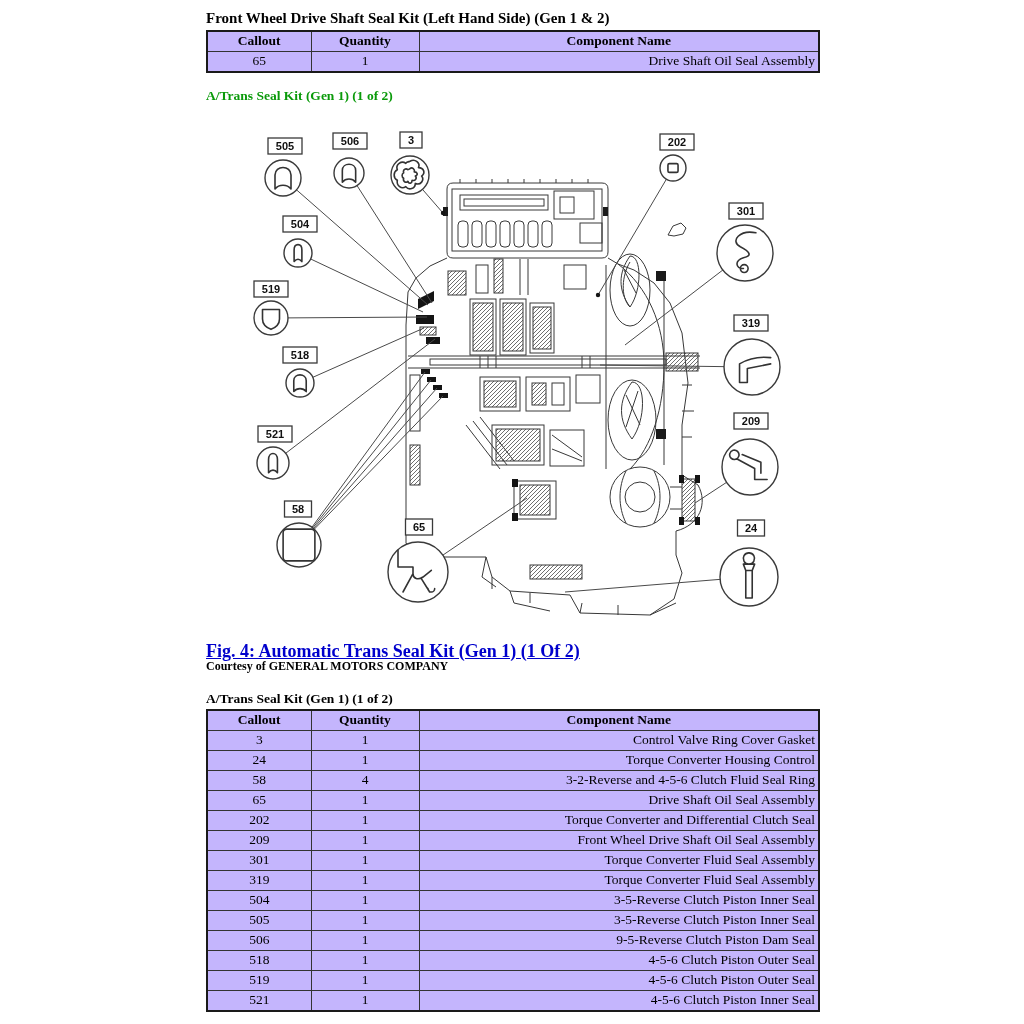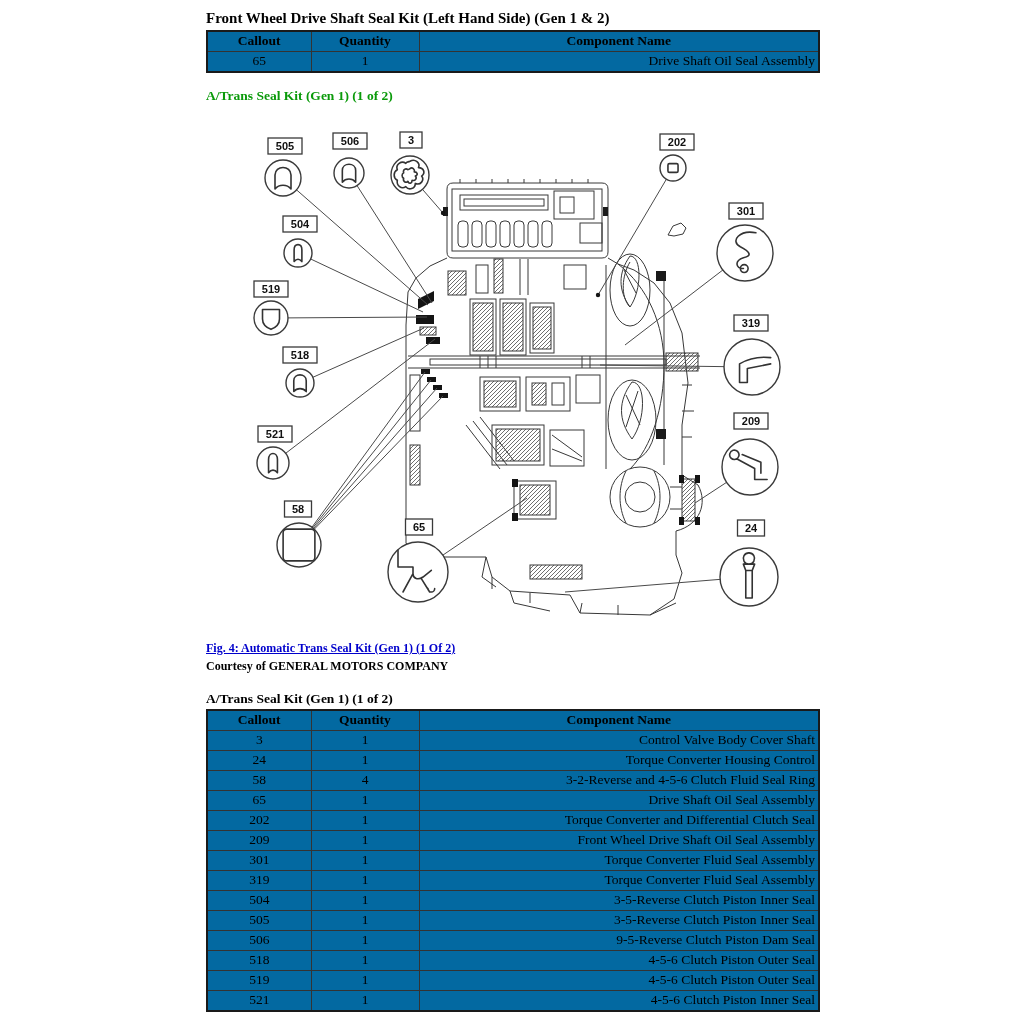--- a/index.html
+++ b/index.html
@@ -5,25 +5,25 @@
   :root{ --heading-green:#0a9a0a; --link-blue:#0000cc; }
   html,body{margin:0;padding:0;background:#ffffff;}
   .page{
     position:relative; width:1024px; height:1024px; background:#fff;
     font-family:"Liberation Serif", serif; color:#000; overflow:hidden;
   }
   .abs{position:absolute;}
   .doc-title{font-weight:bold; font-size:15px; white-space:nowrap;}
   .green-head{color:var(--heading-green); font-weight:bold; font-size:13.5px; white-space:nowrap;}
   .black-head{font-weight:bold; font-size:13.5px; white-space:nowrap;}
-  .fig-link{color:var(--link-blue); font-weight:bold; font-size:12px; text-decoration:underline; white-space:nowrap; cursor:pointer;}
+  .fig-link{color:var(--link-blue); font-weight:bold; font-size:18px; text-decoration:underline; white-space:nowrap; cursor:pointer;}
   .courtesy{font-weight:bold; font-size:12px; white-space:nowrap;}
   table.kit{
     border-collapse:collapse; border:2px solid #1a1a1a; width:612px;
-    table-layout:fixed; background:#0369a1;
+    table-layout:fixed; background:#c4b5fd;
   }
   table.kit th, table.kit td{
     border:1px solid #333; font-size:13.5px; padding:0 3px; height:19px;
     line-height:1.2; overflow:hidden; white-space:nowrap;
   }
   table.kit th{font-weight:bold; text-align:center;}
   table.kit td.c{text-align:center;}
   table.kit td.l{text-align:right;}
   svg text.callout-num{
     font-family:"Liberation Sans", sans-serif; font-weight:bold; font-size:11px;
@@ -287,21 +287,21 @@
         <tr>
           <th>Callout</th>
           <th>Quantity</th>
           <th>Component Name</th>
         </tr>
       </thead>
     <tbody>
         <tr>
           <td class="c">3</td>
           <td class="c">1</td>
-          <td class="l">Control Valve Body Cover Shaft</td>
+          <td class="l">Control Valve Ring Cover Gasket</td>
         </tr>
         <tr>
           <td class="c">24</td>
           <td class="c">1</td>
           <td class="l">Torque Converter Housing Control</td>
         </tr>
         <tr>
           <td class="c">58</td>
           <td class="c">4</td>
           <td class="l">3-2-Reverse and 4-5-6 Clutch Fluid Seal Ring</td>

